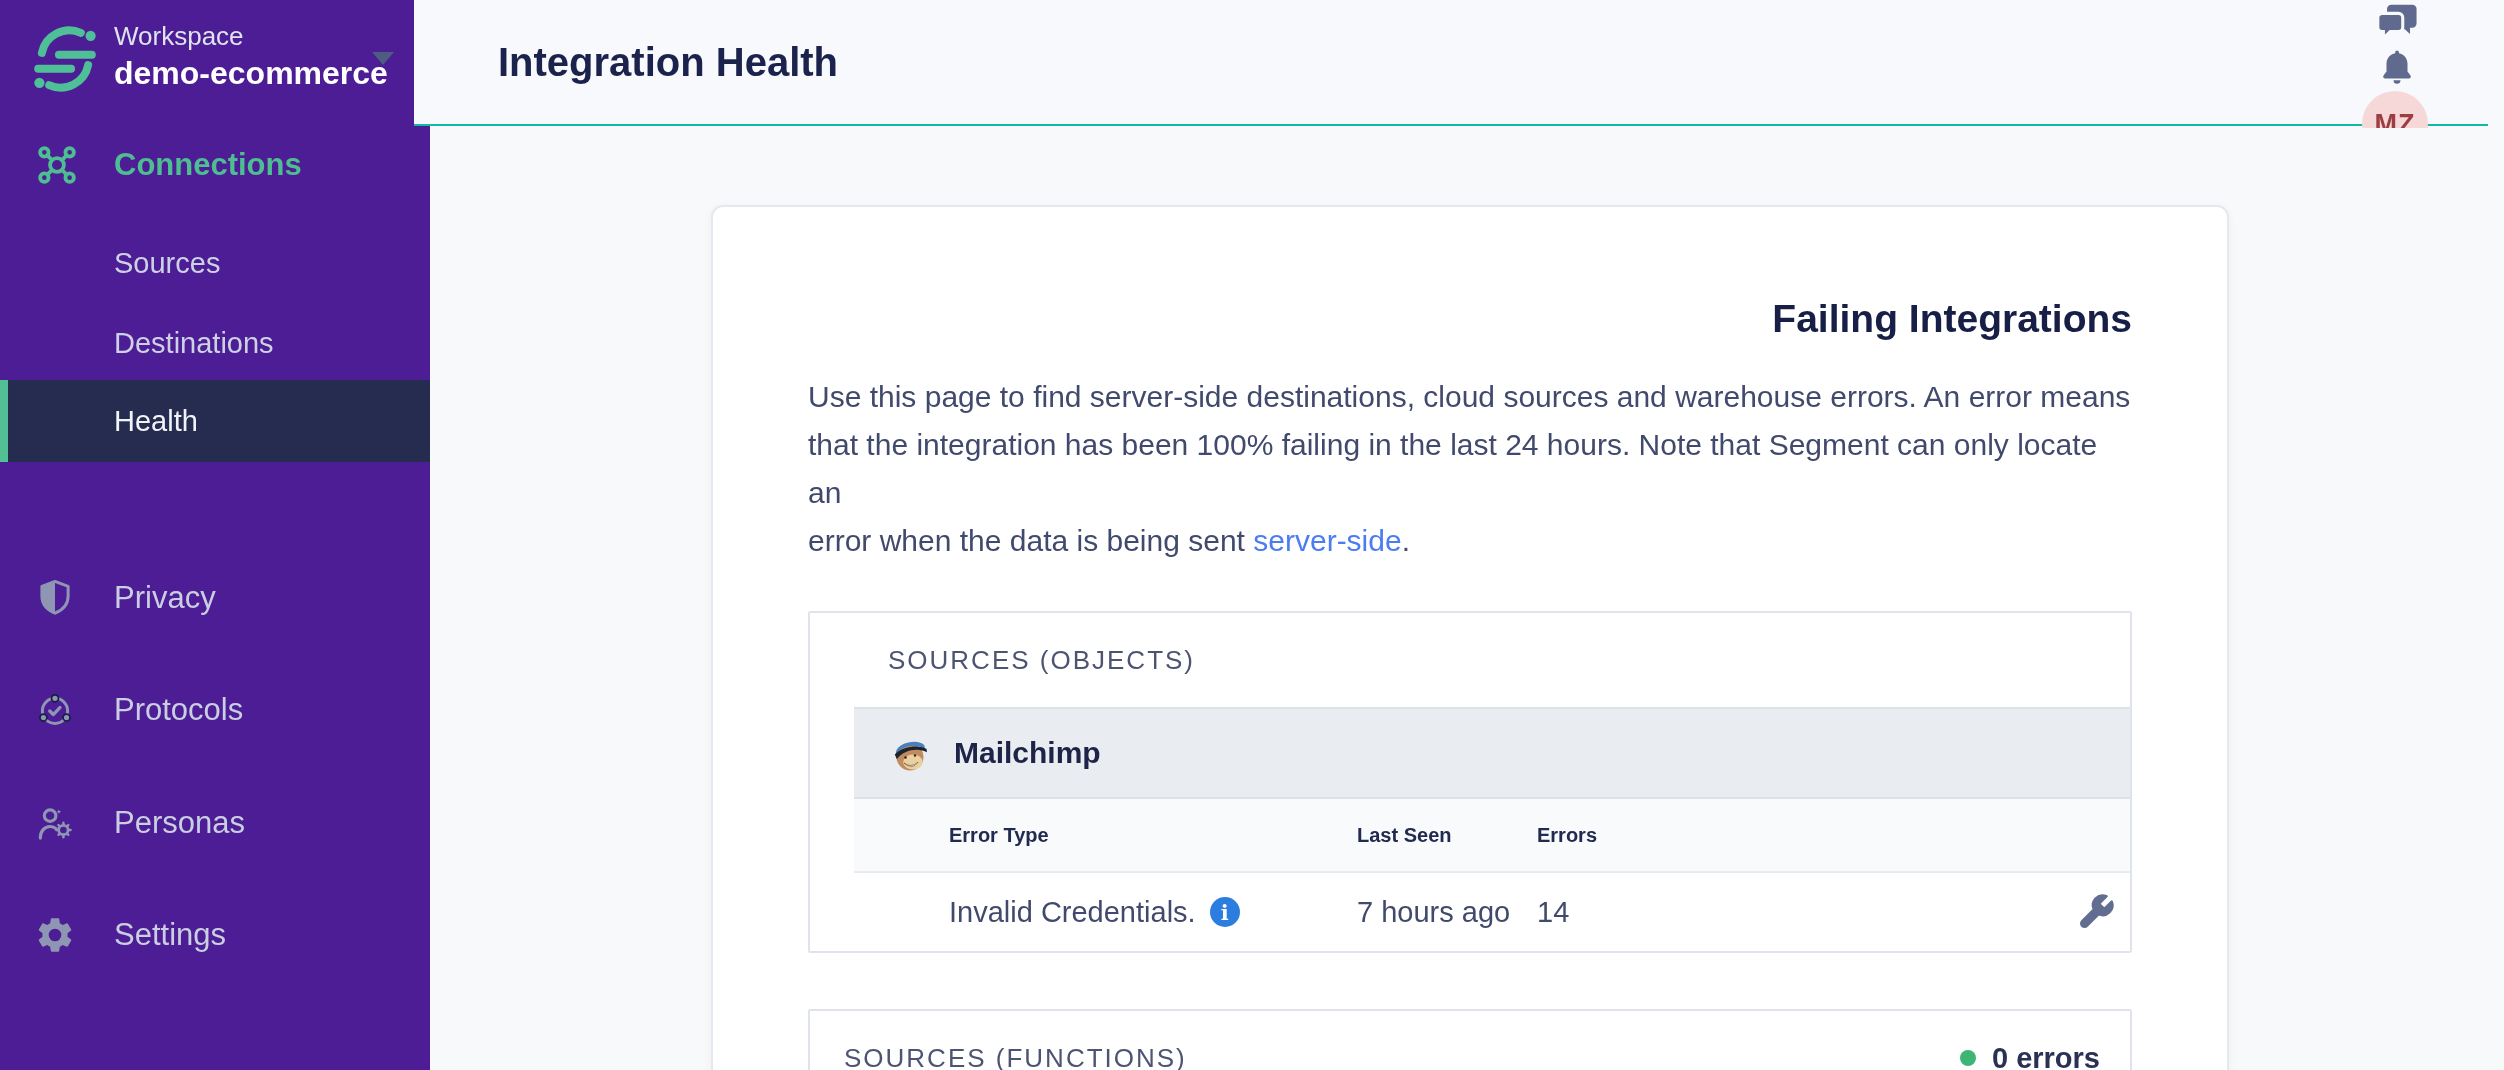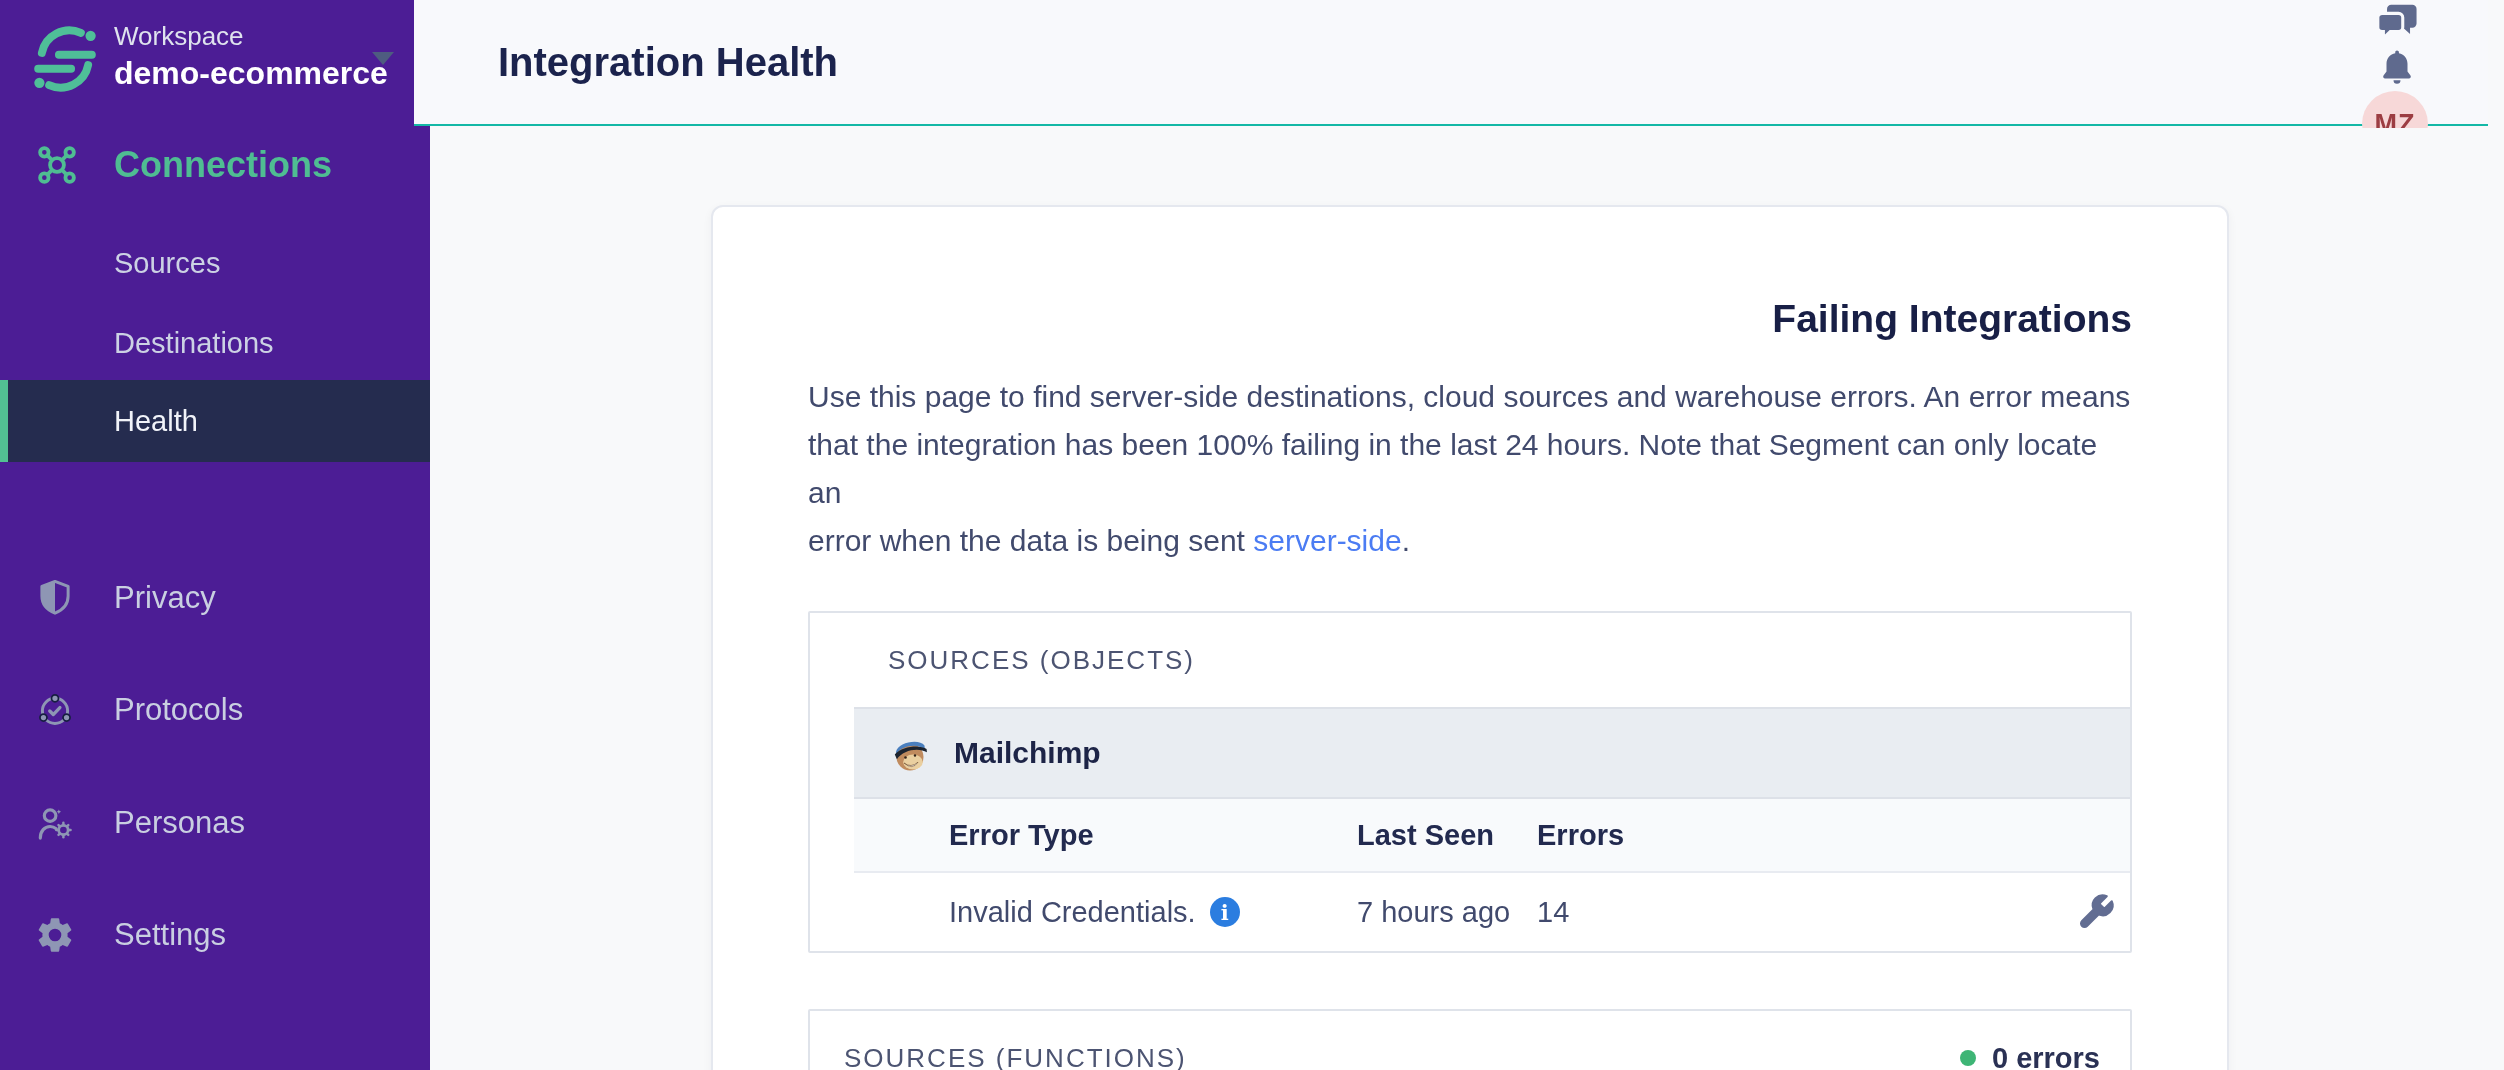--- a/index.html
+++ b/index.html
@@ -16,21 +16,21 @@
   .ws-label{font-size:26px;color:#dfe3ee;line-height:30px;}
   .ws-name{font-size:32px;font-weight:700;color:#ffffff;line-height:40px;margin-top:2px;}
   .ws-caret{position:absolute;left:372px;top:52px;width:0;height:0;
     border-left:11px solid transparent;border-right:11px solid transparent;border-top:13px solid #4e5c80;}
   .srow{position:absolute;left:0;width:430px;display:flex;align-items:center;cursor:pointer;}
   .srow .ic{margin-left:34px;width:80px;display:flex;align-items:center;}
   .srow .lbl{font-size:29px;color:#ccd2e4;}
   .srow.section .lbl{font-size:31px;color:#c9cfe1;font-weight:500;}
   .srow.sub .lbl{margin-left:114px;}
   .row-connections{top:126px;height:78px;}
-  .row-connections .lbl{font-size:36px;font-weight:700;color:#4fbd92;}
+  .row-connections .lbl{font-size:31px;font-weight:700;color:#4fbd92;}
   .row-sources{top:224px;height:78px;}
   .row-destinations{top:304px;height:78px;}
   .row-health{top:380px;height:82px;background:#252c4f;}
   .row-health .lbl{color:#f1f3f9;}
   .row-health .bar{position:absolute;left:0;top:0;width:8px;height:82px;background:#52c093;}
   .row-catalog{top:460px;height:80px;}
   .row-privacy{top:554px;height:88px;}
   .row-protocols{top:666px;height:88px;}
   .row-personas{top:779px;height:88px;}
   .row-settings{top:891px;height:88px;}
@@ -56,21 +56,21 @@
   .card-desc a{color:#4b7cf3;text-decoration:none;cursor:pointer;}
   
   .tbl{margin-top:46px;border:2px solid #dfe3ea;border-radius:2px;background:#fff;padding-left:44px;}
   .t-head{height:94px;display:flex;align-items:center;justify-content:space-between;padding:0 30px 0 34px;}
   .section-title{font-size:26px;letter-spacing:2px;color:#4c5472;font-weight:500;}
   .source-row{height:88px;background:#e9edf2;border-top:2px solid #dde1e8;border-bottom:2px solid #dde1e8;
     display:flex;align-items:center;padding-left:34px;cursor:pointer;}
   .source-name{margin-left:22px;font-size:30px;font-weight:700;color:#1d2447;}
   .grid{display:grid;grid-template-columns:408px 180px 1fr 80px;align-items:center;padding-left:95px;}
   .cols-row{height:72px;background:#f8fafc;border-bottom:2px solid #e8ebf1;}
-  .col-h{font-size:29px;font-weight:700;color:#222a4f;}
+  .col-h{font-size:20px;font-weight:700;color:#222a4f;}
   .data-row{height:78px;background:#ffffff;}
   .cell{font-size:29px;color:#414a6d;}
   .err-cell{display:flex;align-items:center;gap:14px;}
   .info-badge{width:30px;height:30px;border-radius:50%;background:#2b7de0;color:#fff;
     display:inline-flex;align-items:center;justify-content:center;
     font-size:21px;font-weight:700;font-family:"DejaVu Serif",serif;cursor:pointer;flex:0 0 auto;}
   .wrench-cell{justify-self:end;padding-right:14px;display:flex;align-items:center;cursor:pointer;}
   .tbl2{margin-top:56px;height:94px;border:2px solid #dfe3ea;border-radius:2px;background:#fff;
     display:flex;align-items:center;justify-content:space-between;padding:0 30px 0 34px;box-sizing:content-box;}
   .status{display:flex;align-items:center;gap:16px;}

